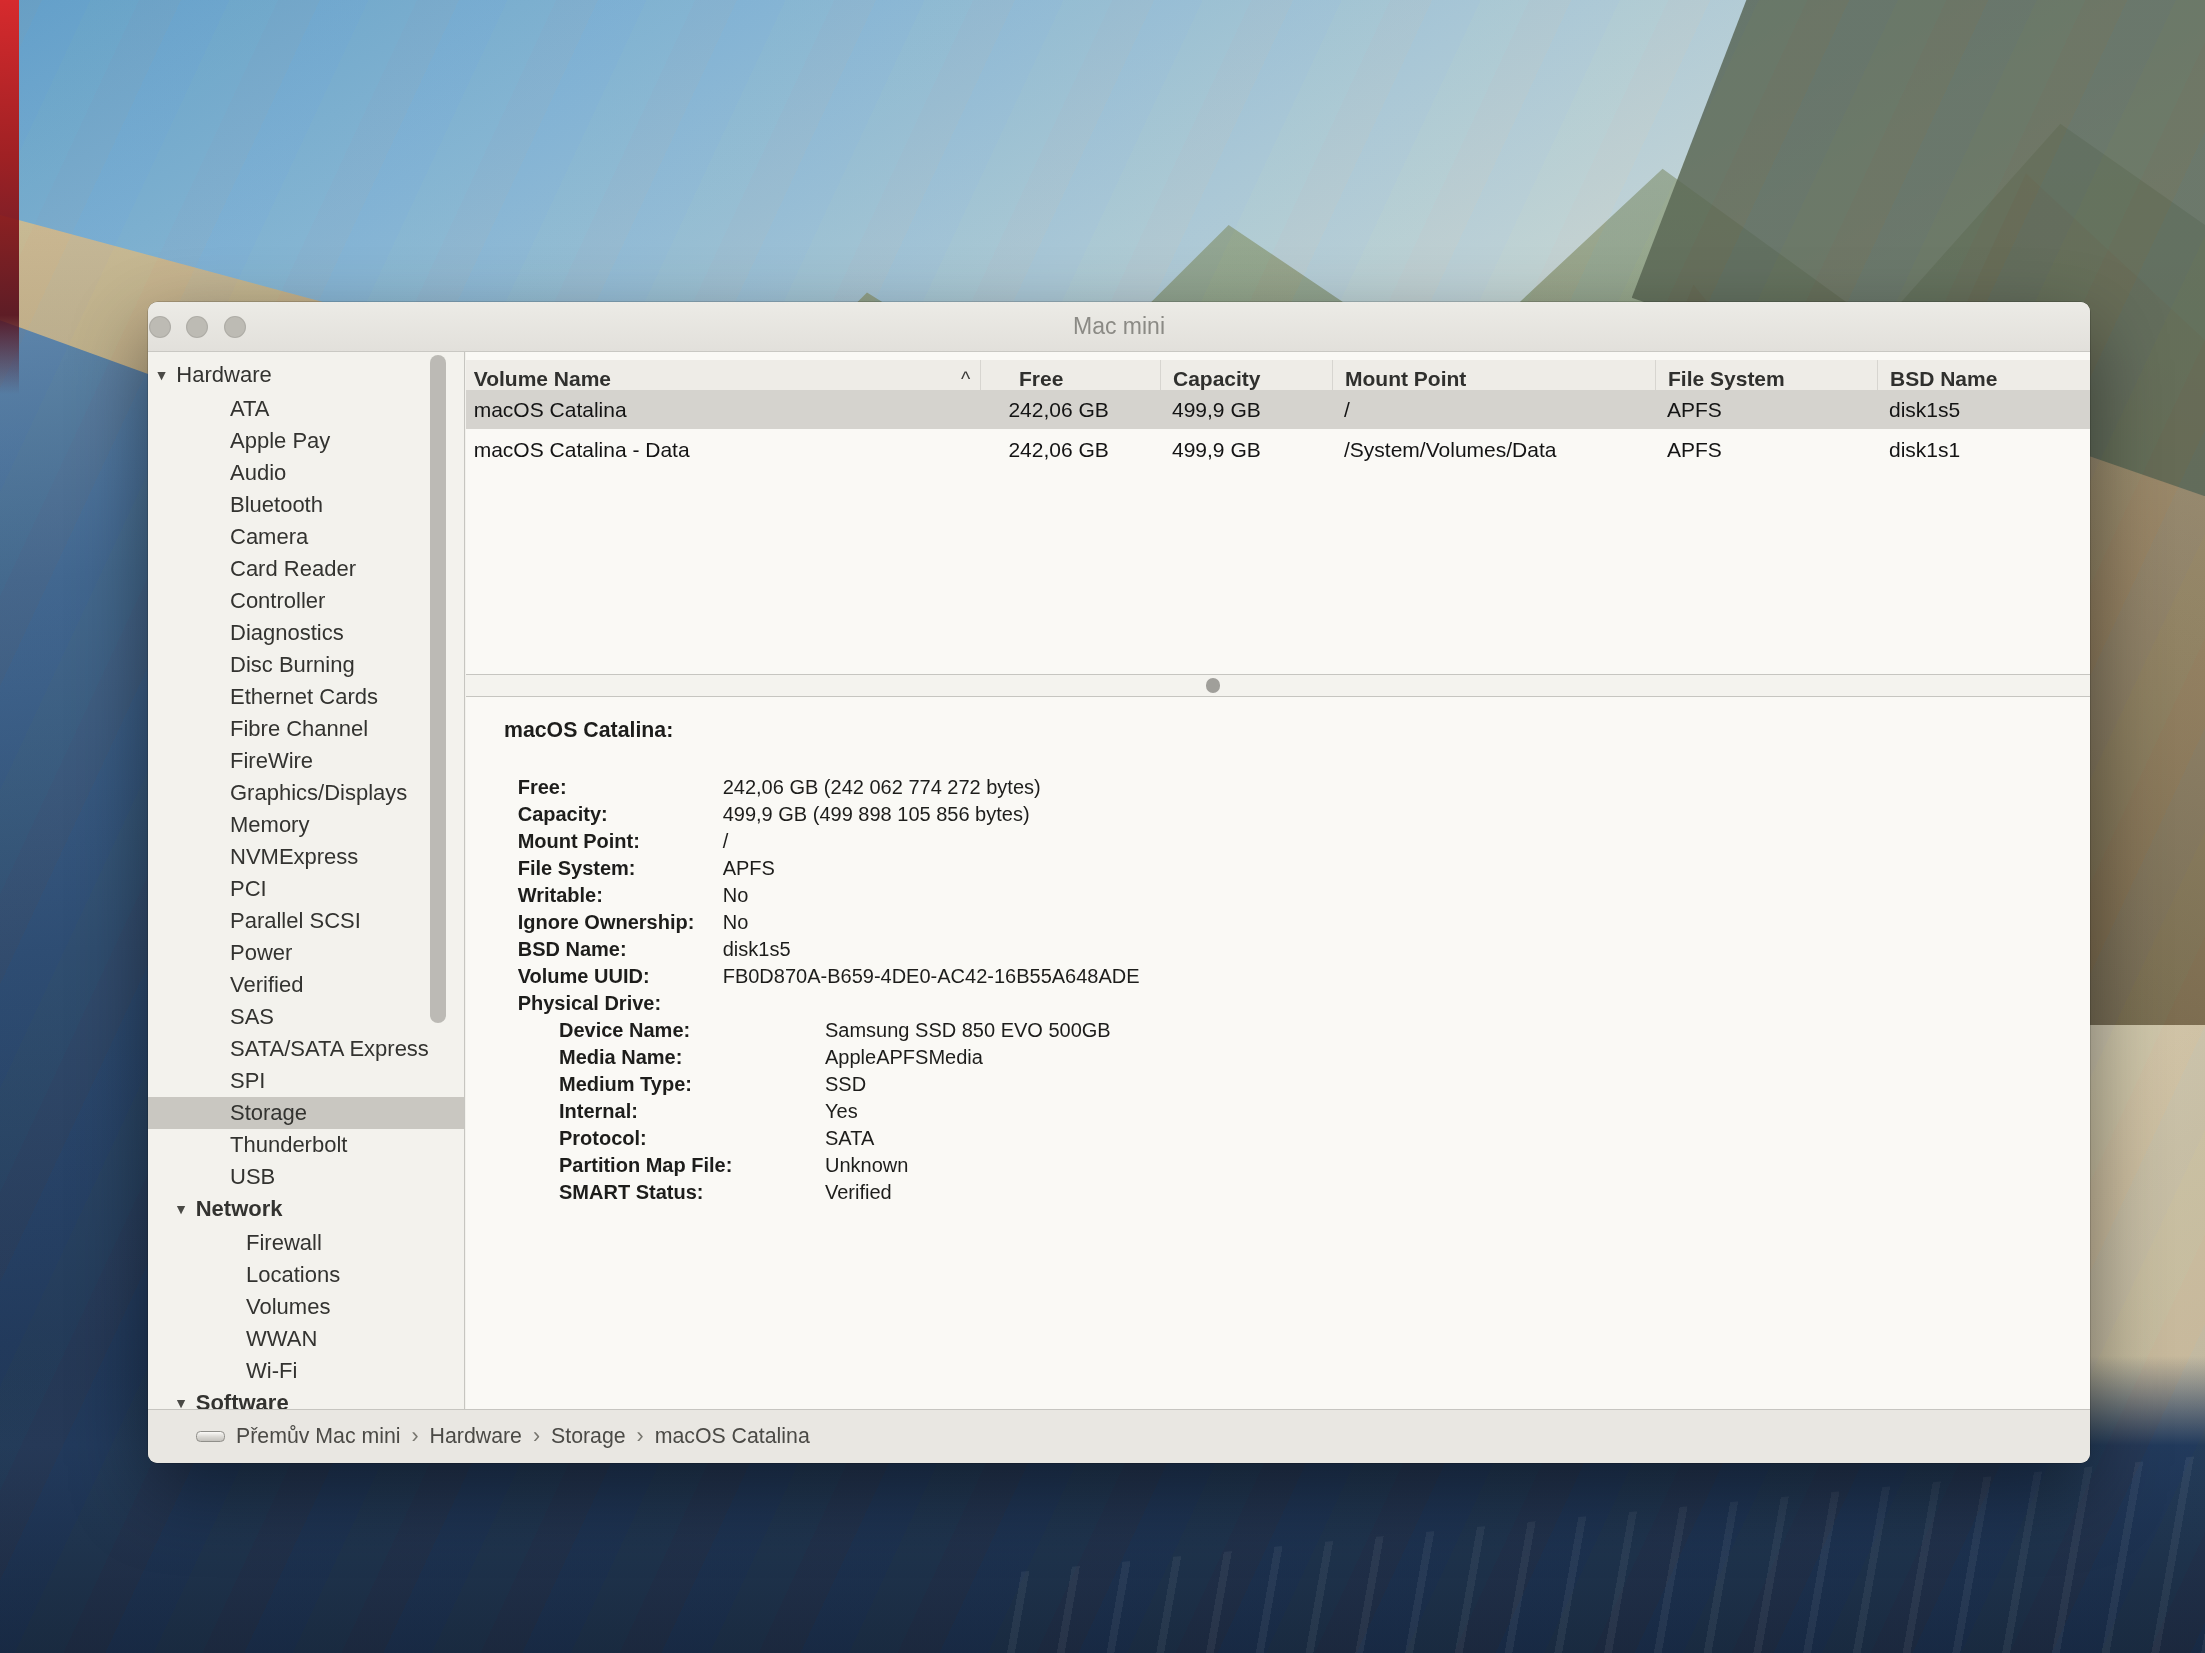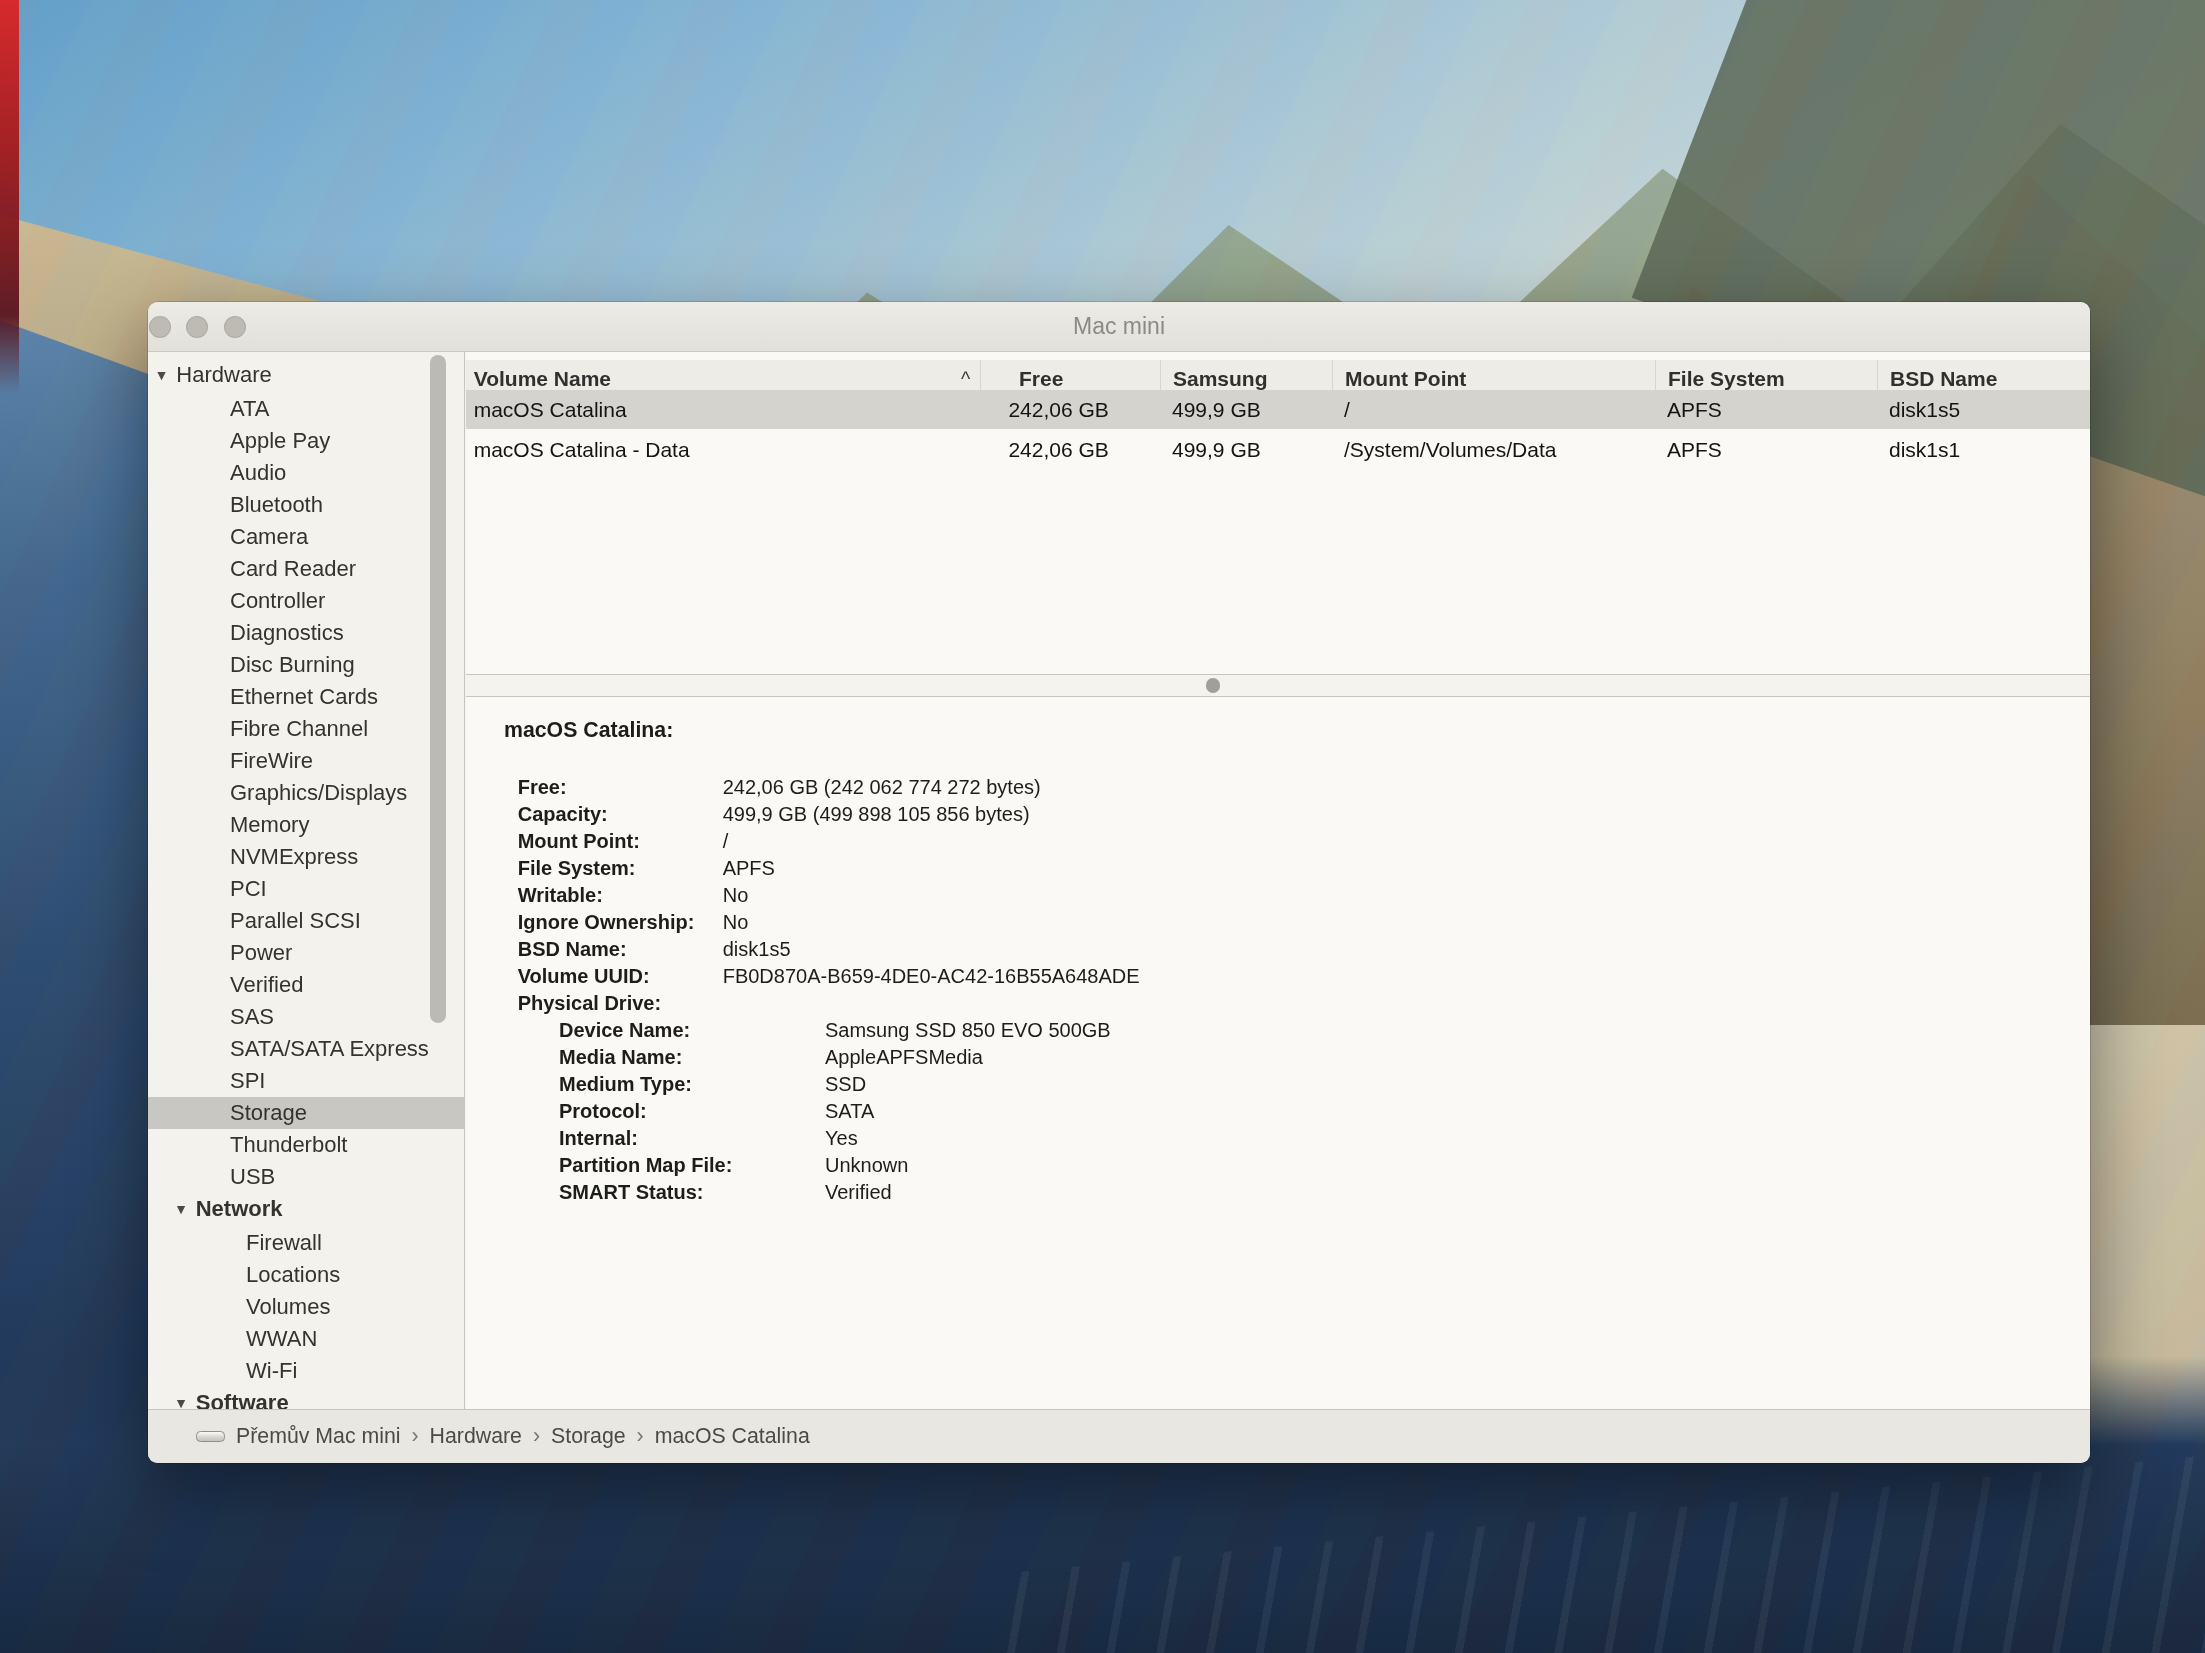--- a/index.html
+++ b/index.html
@@ -180,21 +180,21 @@
 
         <div class="thead">
           <div class="cell c-vol">
             <span>Volume Name</span>
             <span class="sort-caret">^</span>
           </div>
           <div class="cell c-free">
               <span>Free</span>
             </div>
           <div class="cell">
-              <span>Samsung</span>
+              <span>Capacity</span>
             </div>
           <div class="cell">
               <span>Mount Point</span>
             </div>
           <div class="cell">
               <span>File System</span>
             </div>
           <div class="cell">
               <span>BSD Name</span>
             </div>
@@ -269,26 +269,26 @@
               </div>
             <div class="kv">
                 <span class="k">Media Name:</span>
                 <span class="v">AppleAPFSMedia</span>
               </div>
             <div class="kv">
                 <span class="k">Medium Type:</span>
                 <span class="v">SSD</span>
               </div>
             <div class="kv">
+                <span class="k">Internal:</span>
+                <span class="v">Yes</span>
+              </div>
+            <div class="kv">
                 <span class="k">Protocol:</span>
                 <span class="v">SATA</span>
-              </div>
-            <div class="kv">
-                <span class="k">Internal:</span>
-                <span class="v">Yes</span>
               </div>
             <div class="kv">
                 <span class="k">Partition Map File:</span>
                 <span class="v">Unknown</span>
               </div>
             <div class="kv">
                 <span class="k">SMART Status:</span>
                 <span class="v">Verified</span>
               </div>
           </div>

